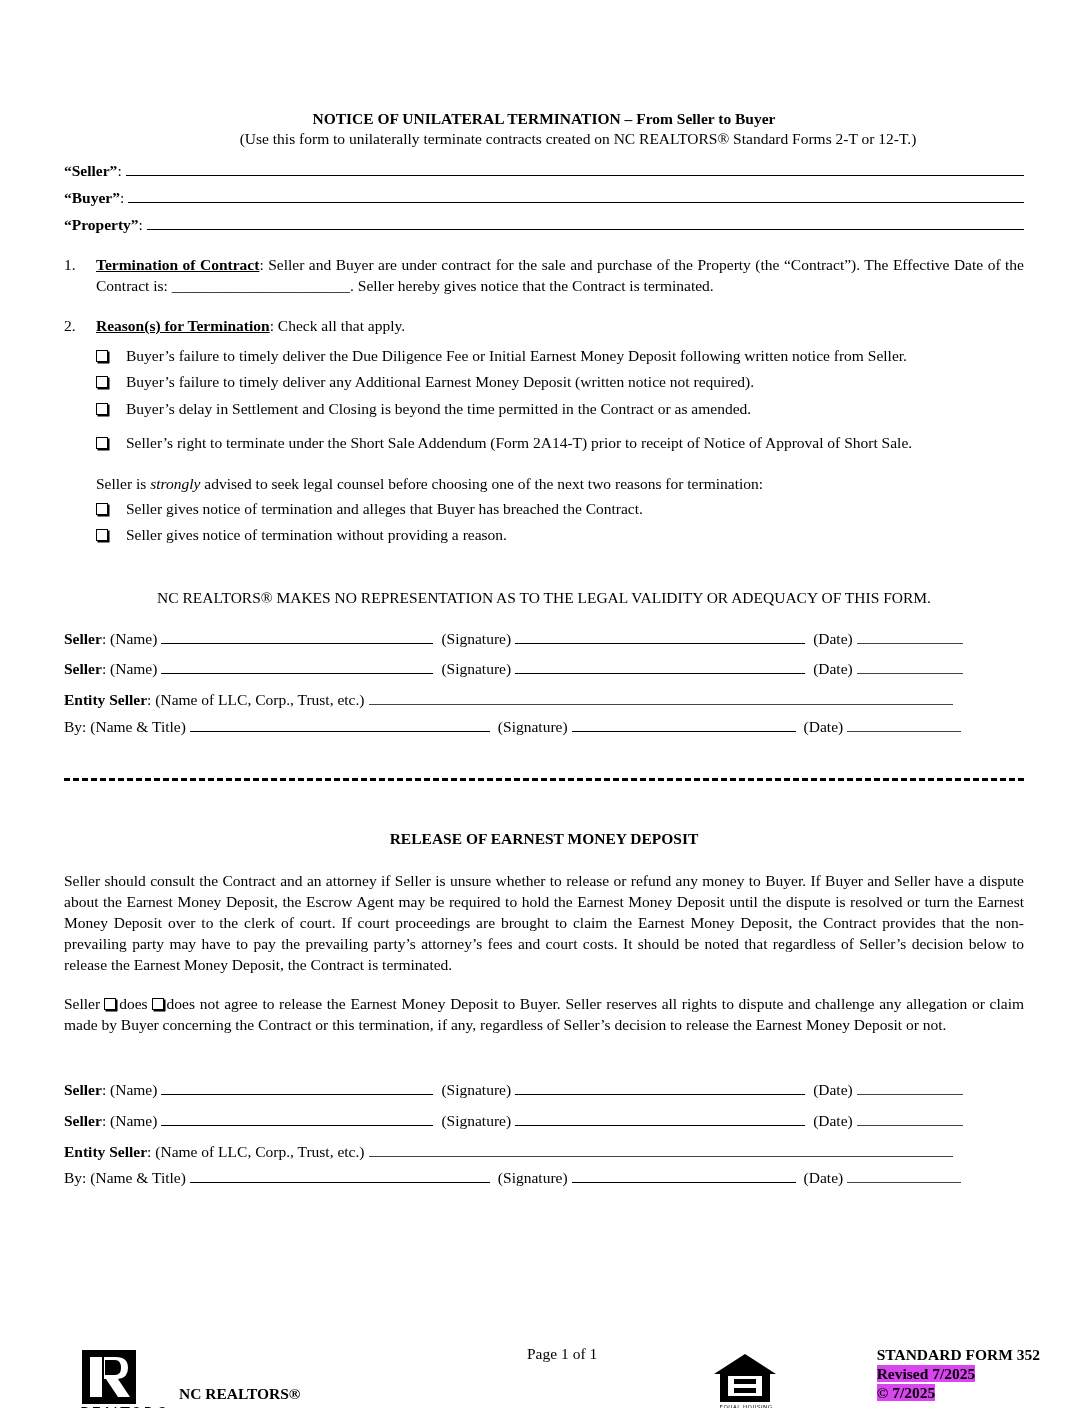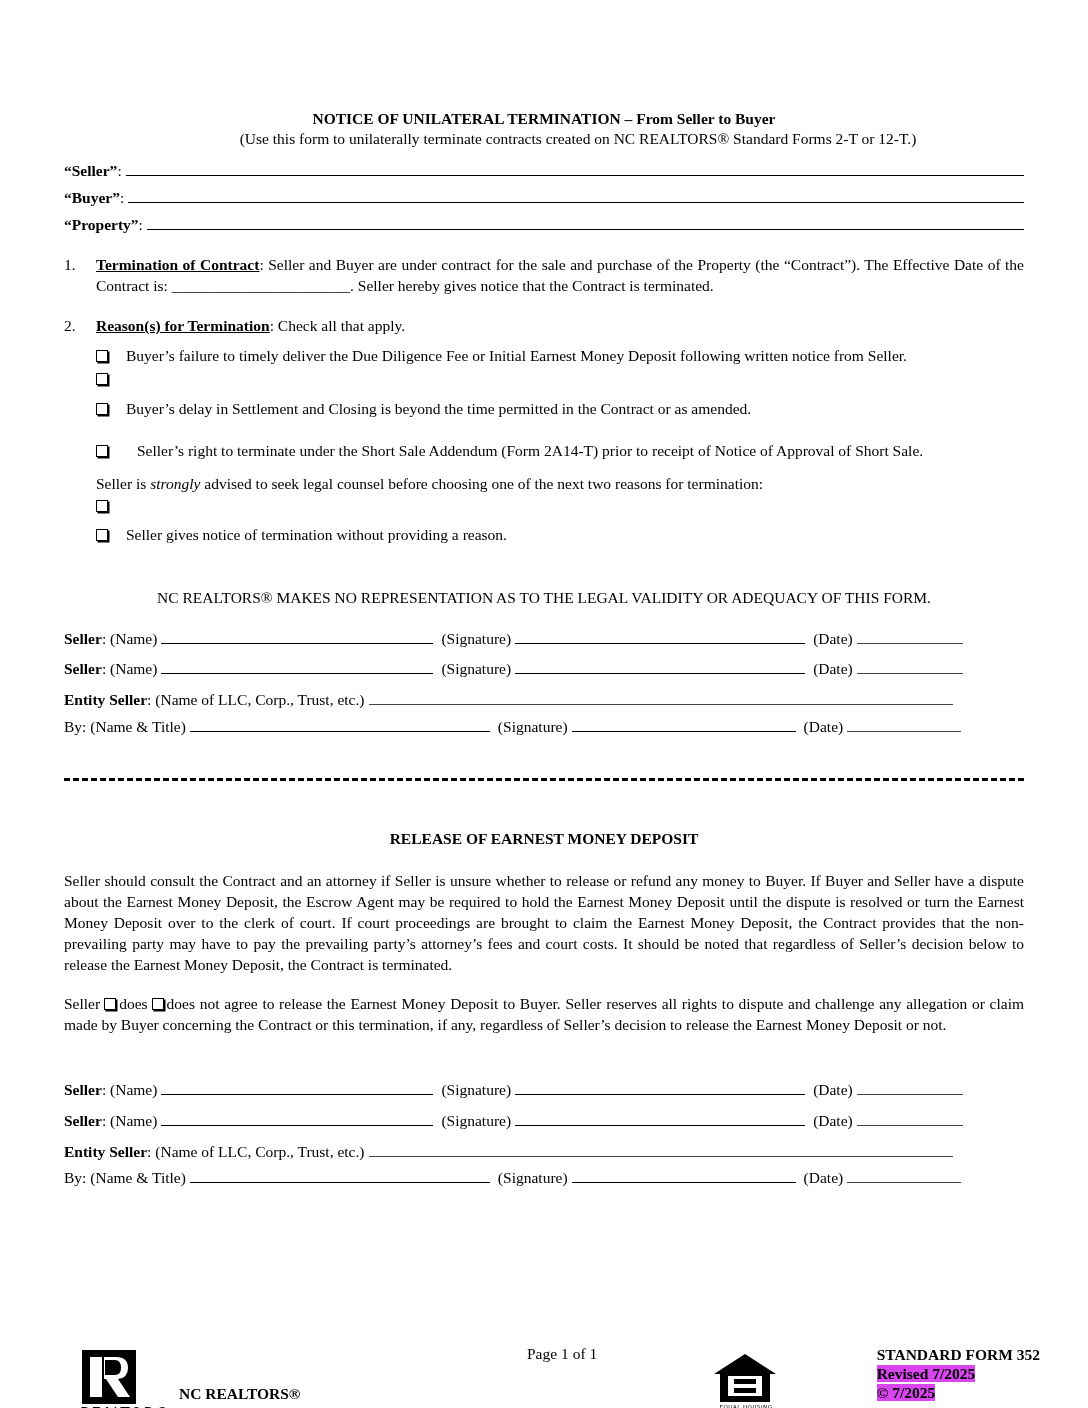--- a/index.html
+++ b/index.html
@@ -65,35 +65,37 @@
   <span class="num">2.</span>
   <span><span class="sec-head">Reason(s) for Termination</span><span>: Check all that apply.</span></span>
 </div>
 
 <div class="abs check-row" style="top:303px;">
   <span class="cb"></span>
   <span>Buyer’s failure to timely deliver the Due Diligence Fee or Initial Earnest Money Deposit following written notice from Seller.</span>
 </div>
 <div class="abs check-row" style="top:329px;">
   <span class="cb"></span>
+  <span>Buyer’s failure to timely deliver any Additional Earnest Money Deposit (written notice not required).</span>
 </div>
 <div class="abs check-row" style="top:356px;">
   <span class="cb"></span>
   <span>Buyer’s delay in Settlement and Closing is beyond the time permitted in the Contract or as amended.</span>
 </div>
-<div class="abs check-row" style="top:398px;gap:11px;">
+<div class="abs check-row" style="top:390px;">
   <span class="cb"></span>
   <span>Seller’s right to terminate under the Short Sale Addendum (Form 2A14-T) prior to receipt of Notice of Approval of Short Sale.</span>
 </div>
 
 <div class="abs indent" style="top:429px;">
   <span>Seller is </span><em>strongly</em><span> advised to seek legal counsel before choosing one of the next two reasons for termination:</span>
 </div>
 <div class="abs check-row" style="top:456px;">
   <span class="cb"></span>
+  <span>Seller gives notice of termination and alleges that Buyer has breached the Contract.</span>
 </div>
 <div class="abs check-row" style="top:482px;">
   <span class="cb"></span>
   <span>Seller gives notice of termination without providing a reason.</span>
 </div>
 
 <div class="abs disclaimer">NC REALTORS® MAKES NO REPRESENTATION AS TO THE LEGAL VALIDITY OR ADEQUACY OF THIS FORM.</div>
 
 <div class="abs sig-row" style="top:585px;">
   <span class="bold">Seller</span>

